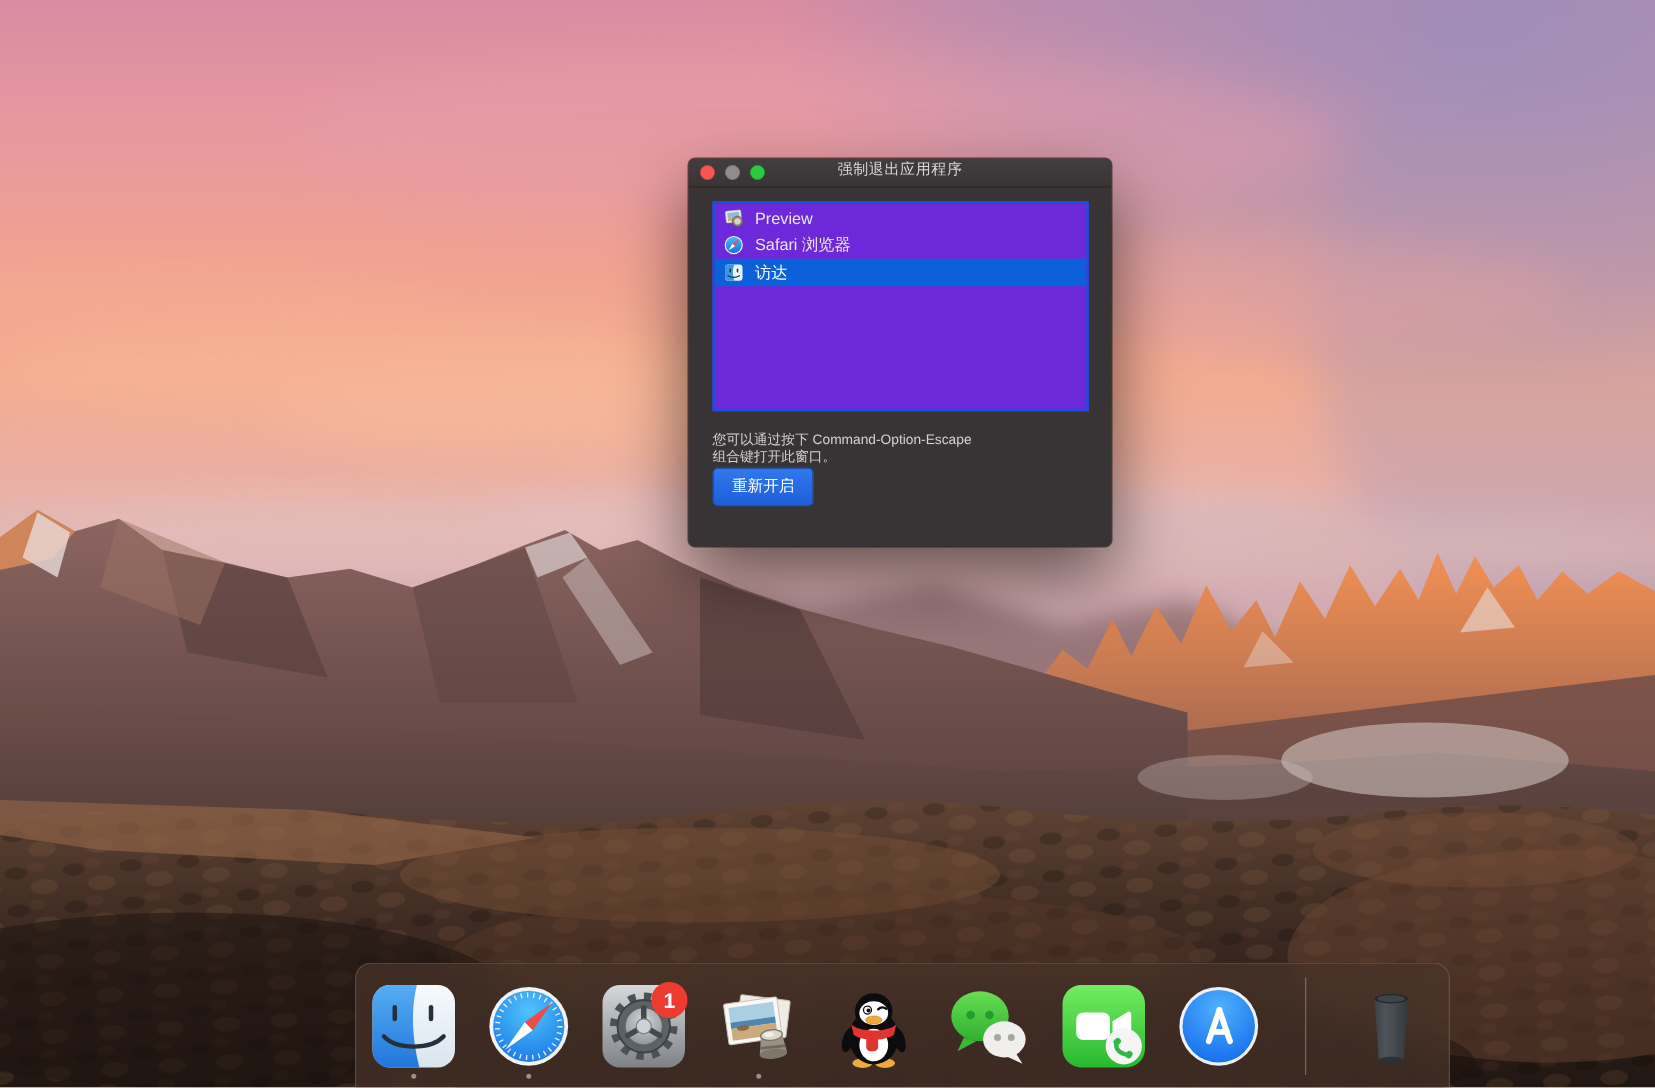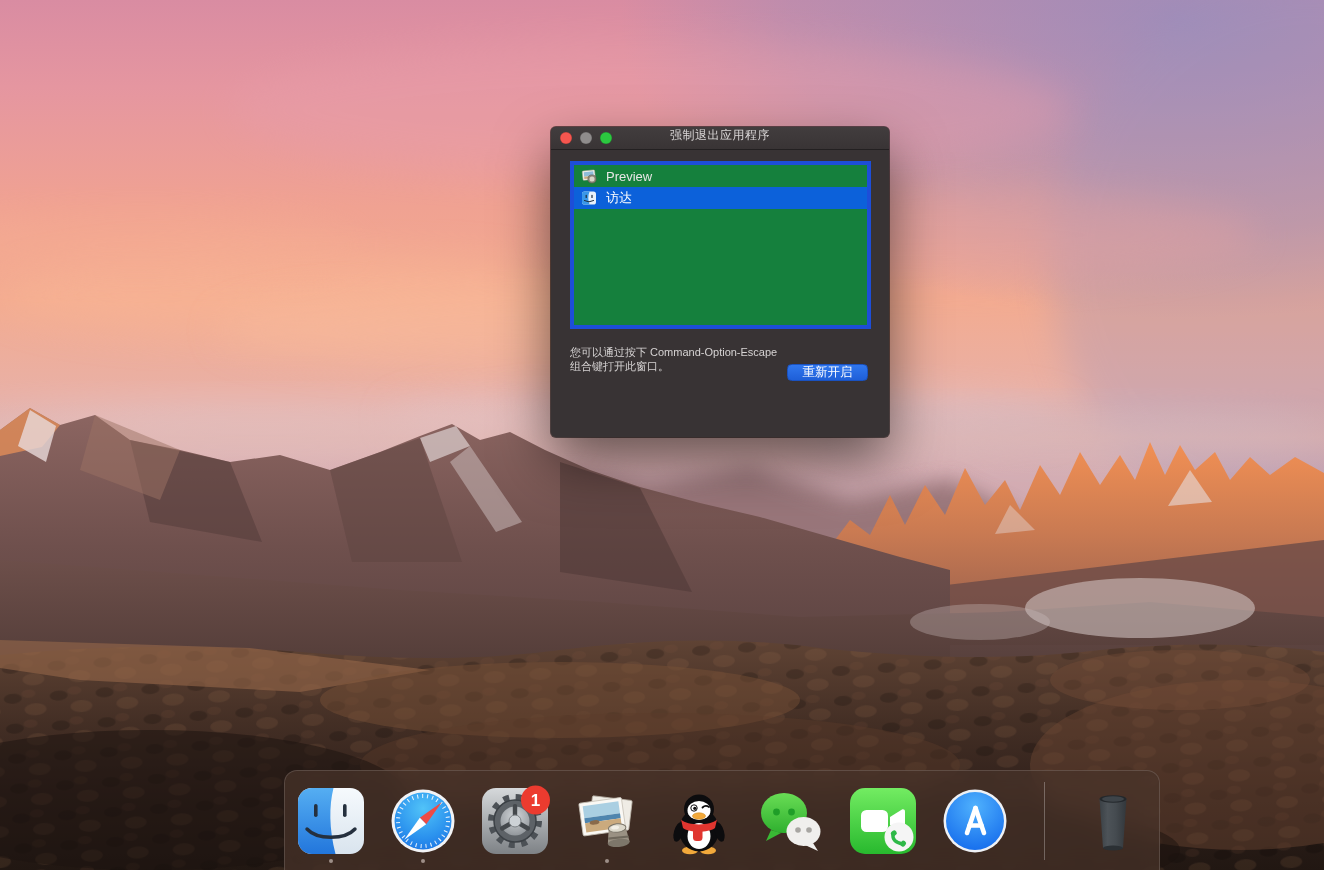--- a/index.html
+++ b/index.html
@@ -27,32 +27,32 @@
   .tl.red  { background:#f6564f; box-shadow:inset 0 0 0 .5px rgba(0,0,0,.25); }
   .tl.gray { background:#8f8c8c; box-shadow:inset 0 0 0 .5px rgba(0,0,0,.2); }
   .tl.green{ background:#2cc840; box-shadow:inset 0 0 0 .5px rgba(0,0,0,.25); }
 
   .instruction{
     margin:15px 17px 0 19px; width:302px;
     font-size:13px; line-height:20px; color:#ebe9e9;
   }
   .app-list{
     margin:11px 0 0 19px; width:301px; height:168px;
-    background:#15803d; border:4px solid #1d4ed8; overflow:hidden;
+    background:#6d28d9; border:2px solid #1d4ed8; overflow:hidden;
   }
   .app-row{ height:22px; display:flex; align-items:center; padding-left:7px; gap:9px; }
   .app-row .mini{ width:16px; height:16px; flex:0 0 16px; }
   .app-label{ font-size:13px; color:#e8e6e6; white-space:nowrap; }
   .app-row.selected{ background:#0c61da; }
   .app-row.selected .app-label{ color:#ffffff; }
 
-  .footer{ display:flex; justify-content:space-between; align-items:flex-start; padding:16px 21px 0 19px; }
+  .footer{ display:flex; justify-content:space-between; align-items:flex-start; padding:16px 21px 0 19px;flex-direction:column; }
   .note{ font-size:11px; line-height:14px; color:#d6d3d3; }
   .relaunch{
-    min-width:81px; height:17px; margin-top:19px;
+    min-width:81px; height:31px; margin-top:1px;
     background:linear-gradient(#3077ee,#1e5fd8);
     border:1px solid #1a52c0; border-radius:4.5px;
     color:#fff; font-size:12.5px; font-family:"Liberation Sans",sans-serif;
     display:flex; align-items:center; justify-content:center; padding:0 10px;
   }
 
   
   .dock{
     position:absolute; left:284px; top:770px; width:876px; height:100px;
     background:rgba(72,51,41,.72);
@@ -195,20 +195,37 @@
         <svg class="mini" viewBox="0 0 16 16">
           <g transform="rotate(-6 8 7)">
             <rect x="1.6" y="2.4" width="12.4" height="9.4" rx="1" fill="#f5f3ee" stroke="#b0aba2" stroke-width=".5"></rect>
             <rect x="3" y="3.8" width="9.6" height="4.4" fill="#8fbcd9"></rect>
             <rect x="3" y="8.2" width="9.6" height="2.2" fill="#c9a97c"></rect>
           </g>
           <circle cx="11" cy="11" r="4.1" fill="#8f897b" stroke="#5f5a50" stroke-width=".6"></circle>
           <circle cx="11" cy="11" r="2.5" fill="#d9d5c9"></circle>
         </svg>
         <span class="app-label">Preview</span>
+      </div>
+      <div class="app-row">
+        <svg class="mini" viewBox="0 0 16 16">
+          <defs>
+              <linearGradient id="safm" x1="0" y1="0" x2="0" y2="1">
+            <stop offset="0" stop-color="#49b8f5"></stop>
+                <stop offset="1" stop-color="#1a70e0"></stop>
+          </linearGradient>
+            </defs>
+          <circle cx="8" cy="8" r="7.3" fill="#f2f2f2"></circle>
+          <circle cx="8" cy="8" r="6.4" fill="url(#safm)"></circle>
+          <g transform="rotate(45 8 8)">
+            <polygon points="8,2.1 9.5,8 6.5,8" fill="#ef4b46"></polygon>
+            <polygon points="6.5,8 9.5,8 8,13.9" fill="#ffffff"></polygon>
+          </g>
+        </svg>
+        <span class="app-label">Safari 浏览器</span>
       </div>
       <div class="app-row selected">
         <svg class="mini" viewBox="0 0 16 16">
           <rect x="1" y="1.5" width="14" height="13" rx="2.6" fill="#eaf2fa"></rect>
           <path d="M3.6,1.5 H8.6 c-1.7,3.6 -1.7,9.4 0,13 H3.6 A2.6,2.6 0 0 1 1,11.9 V4.1 A2.6,2.6 0 0 1 3.6,1.5 Z" fill="#3a97e8"></path>
           <rect x="4.6" y="4.8" width="1.2" height="3.2" rx=".6" fill="#1c2b3a"></rect>
           <rect x="10.4" y="4.8" width="1.2" height="3.2" rx=".6" fill="#1c2b3a"></rect>
           <path d="M3.4,10.6 Q8,13.2 12.6,10.6" stroke="#1c2b3a" stroke-width="1" fill="none" stroke-linecap="round"></path>
         </svg>
         <span class="app-label">访达</span>

